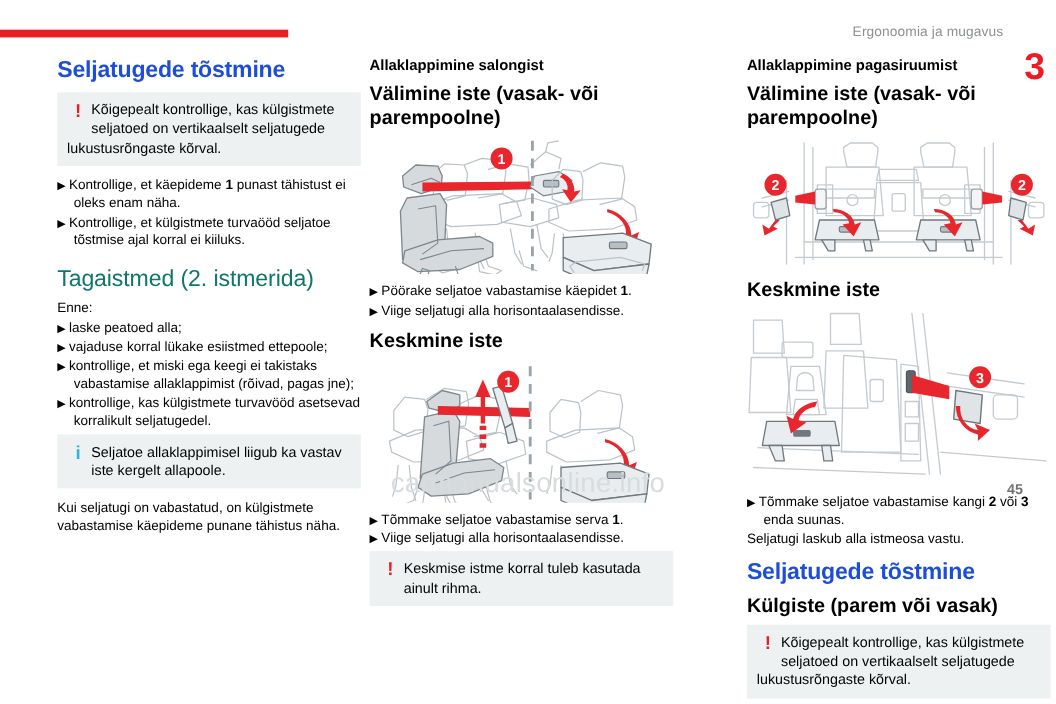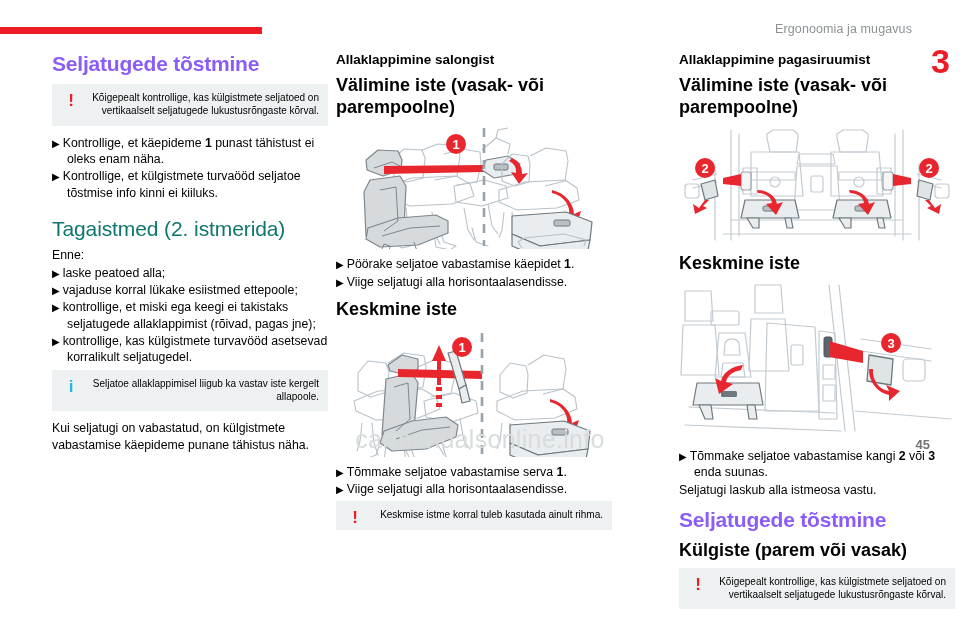--- a/index.html
+++ b/index.html
@@ -27,21 +27,21 @@
   }
 
   
   .col { position: absolute; top: 52px; width: 276px; }
   .col1 { left: 52px; }
   .col2 { left: 336px; }
   .col3 { left: 632px; margin-left: 47px; }
 
   
   h1.sec-title {
-    font-size: 21px; font-weight: bold; color: #8b5cf6;
+    font-size: 21px; font-weight: bold; color: #1d4ed8;
     margin: 0 0 9px 0; letter-spacing: -.2px; line-height: 1.1;
   }
   h2.grey-title {
     font-size: 21px; font-weight: normal; color: #0f766e;
     margin: 16px 0 7px 0; letter-spacing: -.1px; line-height: 1.1;
   }
   h3.sub-title {
     font-size: 13.5px; font-weight: bold; color: #000;
     margin: 0 0 7px 0; line-height: 1.2;
   }
@@ -64,21 +64,21 @@
     background: #eef1f2; padding: 7px 9px 8px 9px; margin: 4px 0 9px 0;
     position: relative;
   }
   .box .glyph {
     float: left; width: 16px; text-align: center;
     font-size: 17px; font-weight: bold; line-height: 1.05;
     margin: 1px 4px 0 2px;
   }
   .box .glyph.warn { color: #ed1c24; }
   .box .glyph.info { color: #29b6d8; }
-  .box .btxt { font-size: 10px; color: #000; line-height: 1.33; text-align: right; }
+  .box .btxt { font-size: 13px; color: #000; line-height: 1.33; }
 
   
   .fig { margin: 2px 0 7px 0; position: relative; }
   .fig svg { display: block; }
 
   
   .watermark {
     position: absolute; left: 0; right: 0; bottom: 6px;
     text-align: center; font-size: 25px; color: #d8dcdc;
     letter-spacing: .3px; font-family: "Liberation Sans", sans-serif;
@@ -100,30 +100,30 @@
   <div class="col col1">
 
     <h1 class="sec-title">Seljatugede tõstmine</h1>
 
     <div class="box">
       <span class="glyph warn">!</span>
       <div class="btxt">Kõigepealt kontrollige, kas külgistmete seljatoed on vertikaalselt seljatugede lukustusrõngaste kõrval.</div>
     </div>
 
     <p class="bullet"><span class="arrow">▶</span><span>Kontrollige, et käepideme <span class="b">1</span> punast tähistust ei oleks enam näha.</span></p>
-    <p class="bullet"><span class="arrow">▶</span><span>Kontrollige, et külgistmete turvaööd seljatoe tõstmise info kinni ei kiiluks.</span></p>
+    <p class="bullet"><span class="arrow">▶</span><span>Kontrollige, et külgistmete turvaööd seljatoe tõstmise ajal korral ei kiiluks.</span></p>
 
     <h2 class="grey-title">Tagaistmed (2. istmerida)</h2>
 
 
     <p class="body">Enne:</p>
 
     <p class="bullet"><span class="arrow">▶</span><span>laske peatoed alla;</span></p>
     <p class="bullet"><span class="arrow">▶</span><span>vajaduse korral lükake esiistmed ettepoole;</span></p>
-    <p class="bullet"><span class="arrow">▶</span><span>kontrollige, et miski ega keegi ei takistaks seljatugede allaklappimist (rõivad, pagas jne);</span></p>
+    <p class="bullet"><span class="arrow">▶</span><span>kontrollige, et miski ega keegi ei takistaks vabastamise allaklappimist (rõivad, pagas jne);</span></p>
     <p class="bullet"><span class="arrow">▶</span><span>kontrollige, kas külgistmete turvavööd asetsevad korralikult seljatugedel.</span></p>
 
     <div class="box">
       <span class="glyph info">i</span>
       <div class="btxt">Seljatoe allaklappimisel liigub ka vastav iste kergelt allapoole.</div>
     </div>
 
     <p class="body">Kui seljatugi on vabastatud, on külgistmete vabastamise käepideme punane tähistus näha.</p>
   </div>
 

